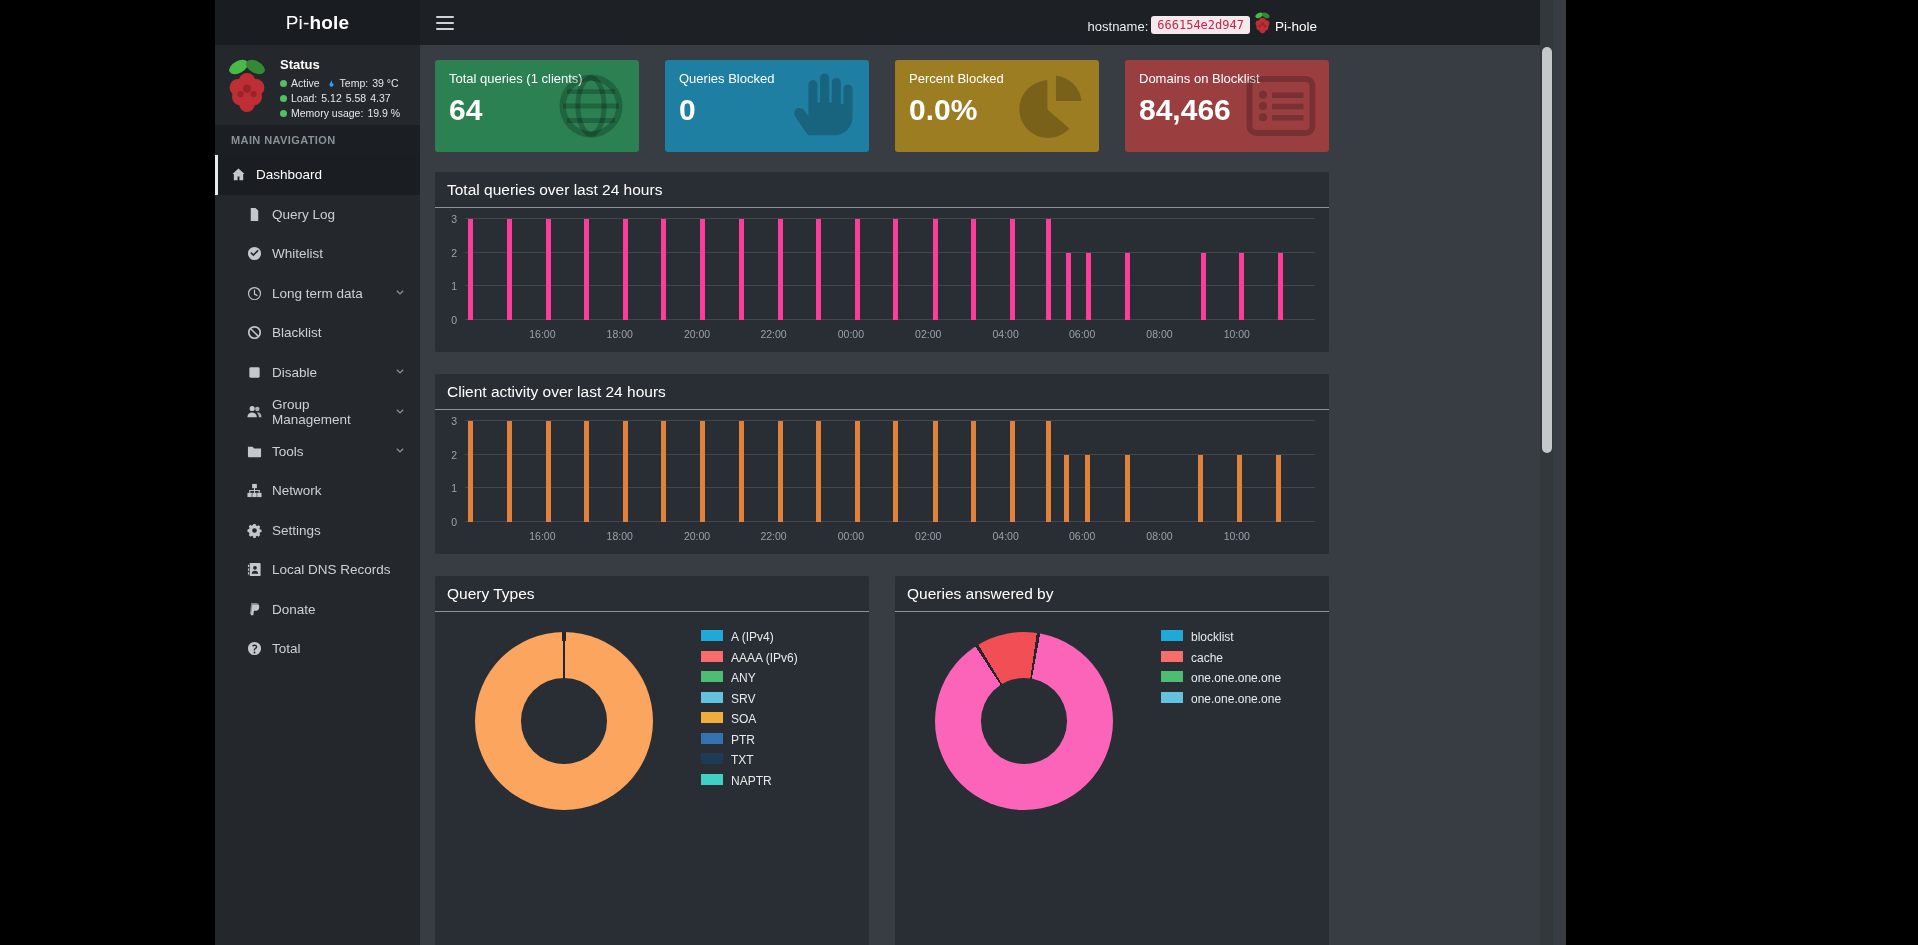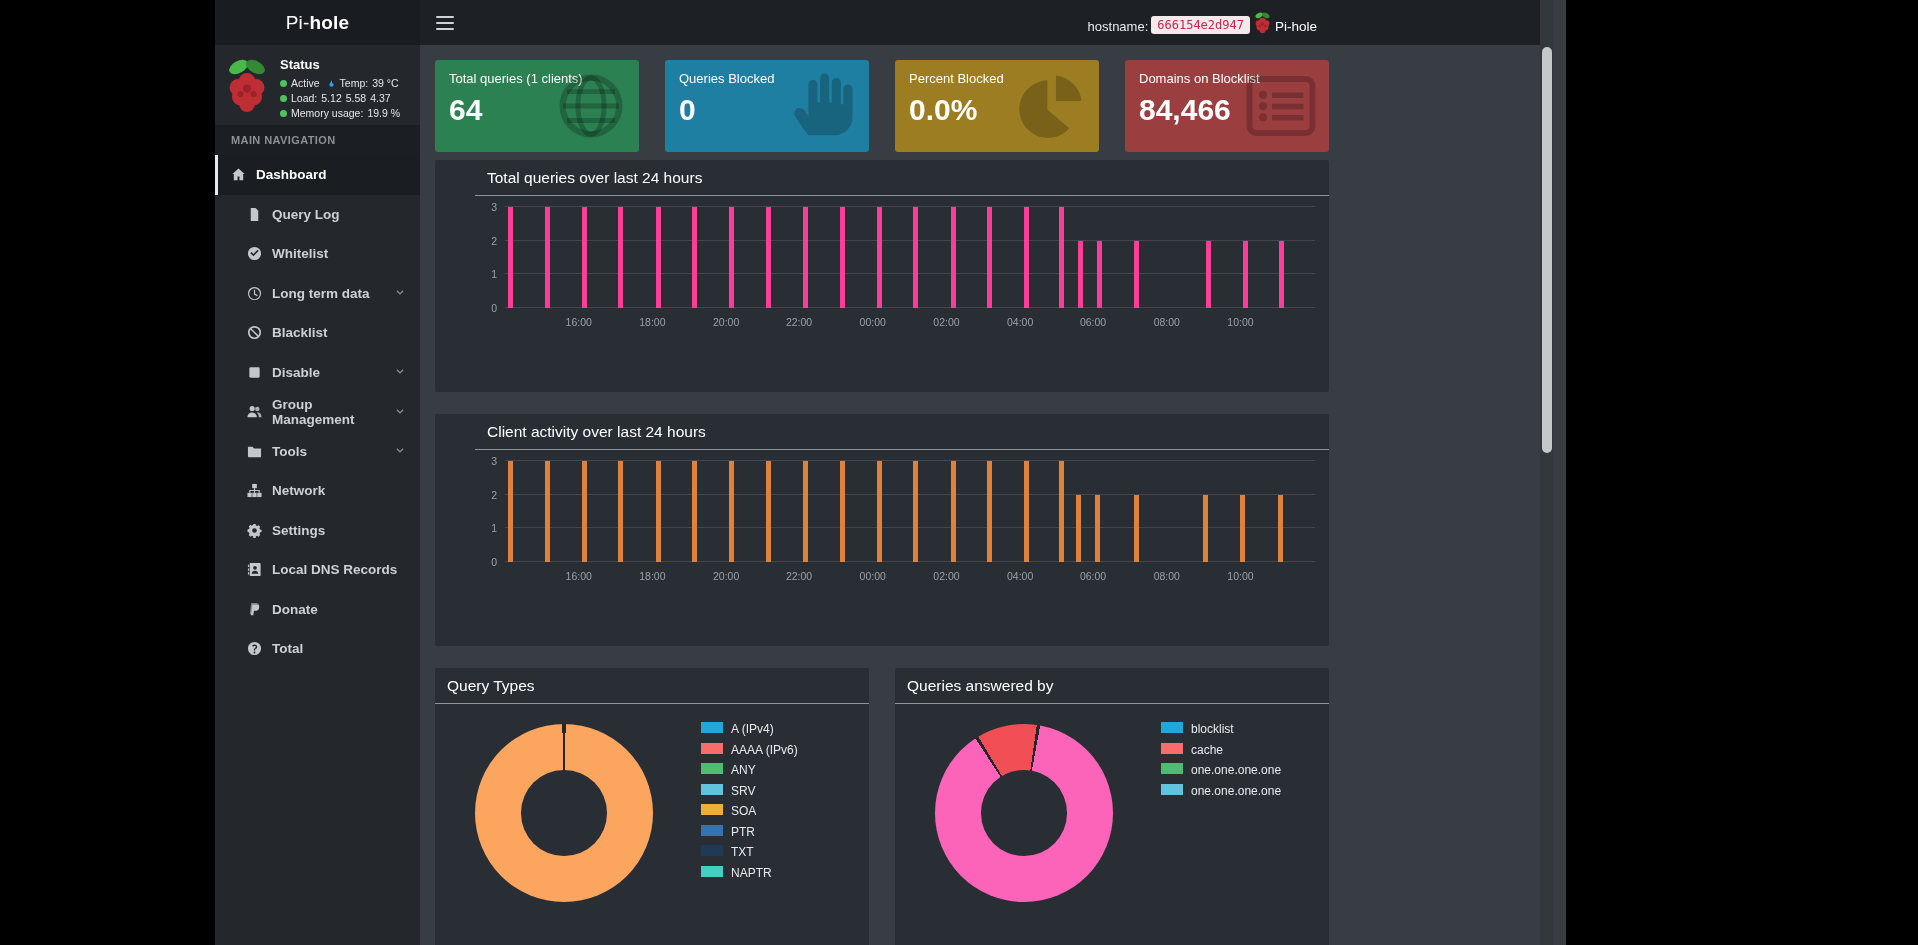--- a/index.html
+++ b/index.html
@@ -25,36 +25,36 @@
   .status-box{display:flex;gap:9px;padding:11px 8px 10px 8px;height:80px;box-sizing:border-box;}
   .berry-lg svg{width:48px;height:58px;display:block;}
   .status-title{color:#fff;font-size:13px;font-weight:700;margin:1px 0 4px 0;}
   .sline{display:flex;align-items:center;gap:4px;font-size:10.5px;color:#e4e7ea;line-height:15px;white-space:nowrap;}
   .dot{width:7px;height:7px;border-radius:50%;background:#4fc15f;flex:none;}
   .flame svg{width:9px;height:12px;display:block;color:#2f9df4;margin-left:3px;}
   .nav-header{background:#1b1f23;color:#8a9299;font-size:11px;font-weight:700;
     padding:9px 16px;letter-spacing:.4px;}
   #nav-list{list-style:none;margin:0;padding:0;}
   .nav-item{display:flex;align-items:center;height:39.5px;padding:0 14px 0 32px;gap:10px;
-    color:#ccd1d6;font-size:13.5px;cursor:pointer;font-weight:bold;}
+    color:#ccd1d6;font-size:13.5px;cursor:pointer;}
   .nav-item .nav-ico{width:15px;height:15px;color:#c2c8cd;flex:none;}
   .nav-item .chev{margin-left:auto;width:12px;height:12px;color:#8a9197;flex:none;}
   .nav-item.active{background:#1a1e22;color:#fff;border-left:3px solid #e9ecef;padding-left:13px;}
   
   main{grid-row:2;grid-column:2;position:relative;overflow:hidden;padding:15px 0 0 15px;box-sizing:border-box;}
   .content{width:894px;}
-  .cards-row{display:flex;gap:26px;margin-bottom:8px;justify-content:flex-end;}
+  .cards-row{display:flex;gap:26px;margin-bottom:20px;justify-content:flex-end;}
   .stat-card{position:relative;flex:1;height:92px;border-radius:3px;padding:11px 14px;
     box-sizing:border-box;overflow:hidden;}
   .card-title{font-size:13px;color:#fff;}
   .card-value{font-size:30px;font-weight:700;color:#fff;margin-top:7px;}
   .card-icon{position:absolute;right:12px;top:10px;width:72px;height:72px;color:rgba(0,0,0,.22);}
   .card-icon svg{width:100%;height:100%;}
   .panel{background:#292e34;border-radius:2px;margin-bottom:22px;}
-  .panel-chart{height:232px;box-sizing:border-box;padding-left:40px;}
+  .panel-chart{height:180px;box-sizing:border-box;}
   .panel-header{padding:9px 12px 8px 12px;border-bottom:1px solid #8d9398;}
   .panel-header h3{margin:0;font-size:15.5px;font-weight:400;color:#fff;}
   .timechart{position:relative;height:136px;margin:2px 6px 0 8px;}
   .plot{position:absolute;left:22px;right:8px;top:9px;bottom:26px;cursor:crosshair;}
   .gridline{position:absolute;left:0;right:0;height:1px;background:#41474d;}
   .bar{position:absolute;bottom:0;width:5px;}
   .ylabels{position:absolute;left:0;top:9px;bottom:26px;width:18px;}
   .ylabels span{position:absolute;right:4px;transform:translateY(50%);font-size:10.5px;color:#9aa1a8;}
   .xlabels{position:absolute;left:22px;right:8px;bottom:4px;height:14px;}
   .xlabels span{position:absolute;transform:translateX(-50%);font-size:10.5px;color:#9aa1a8;}

